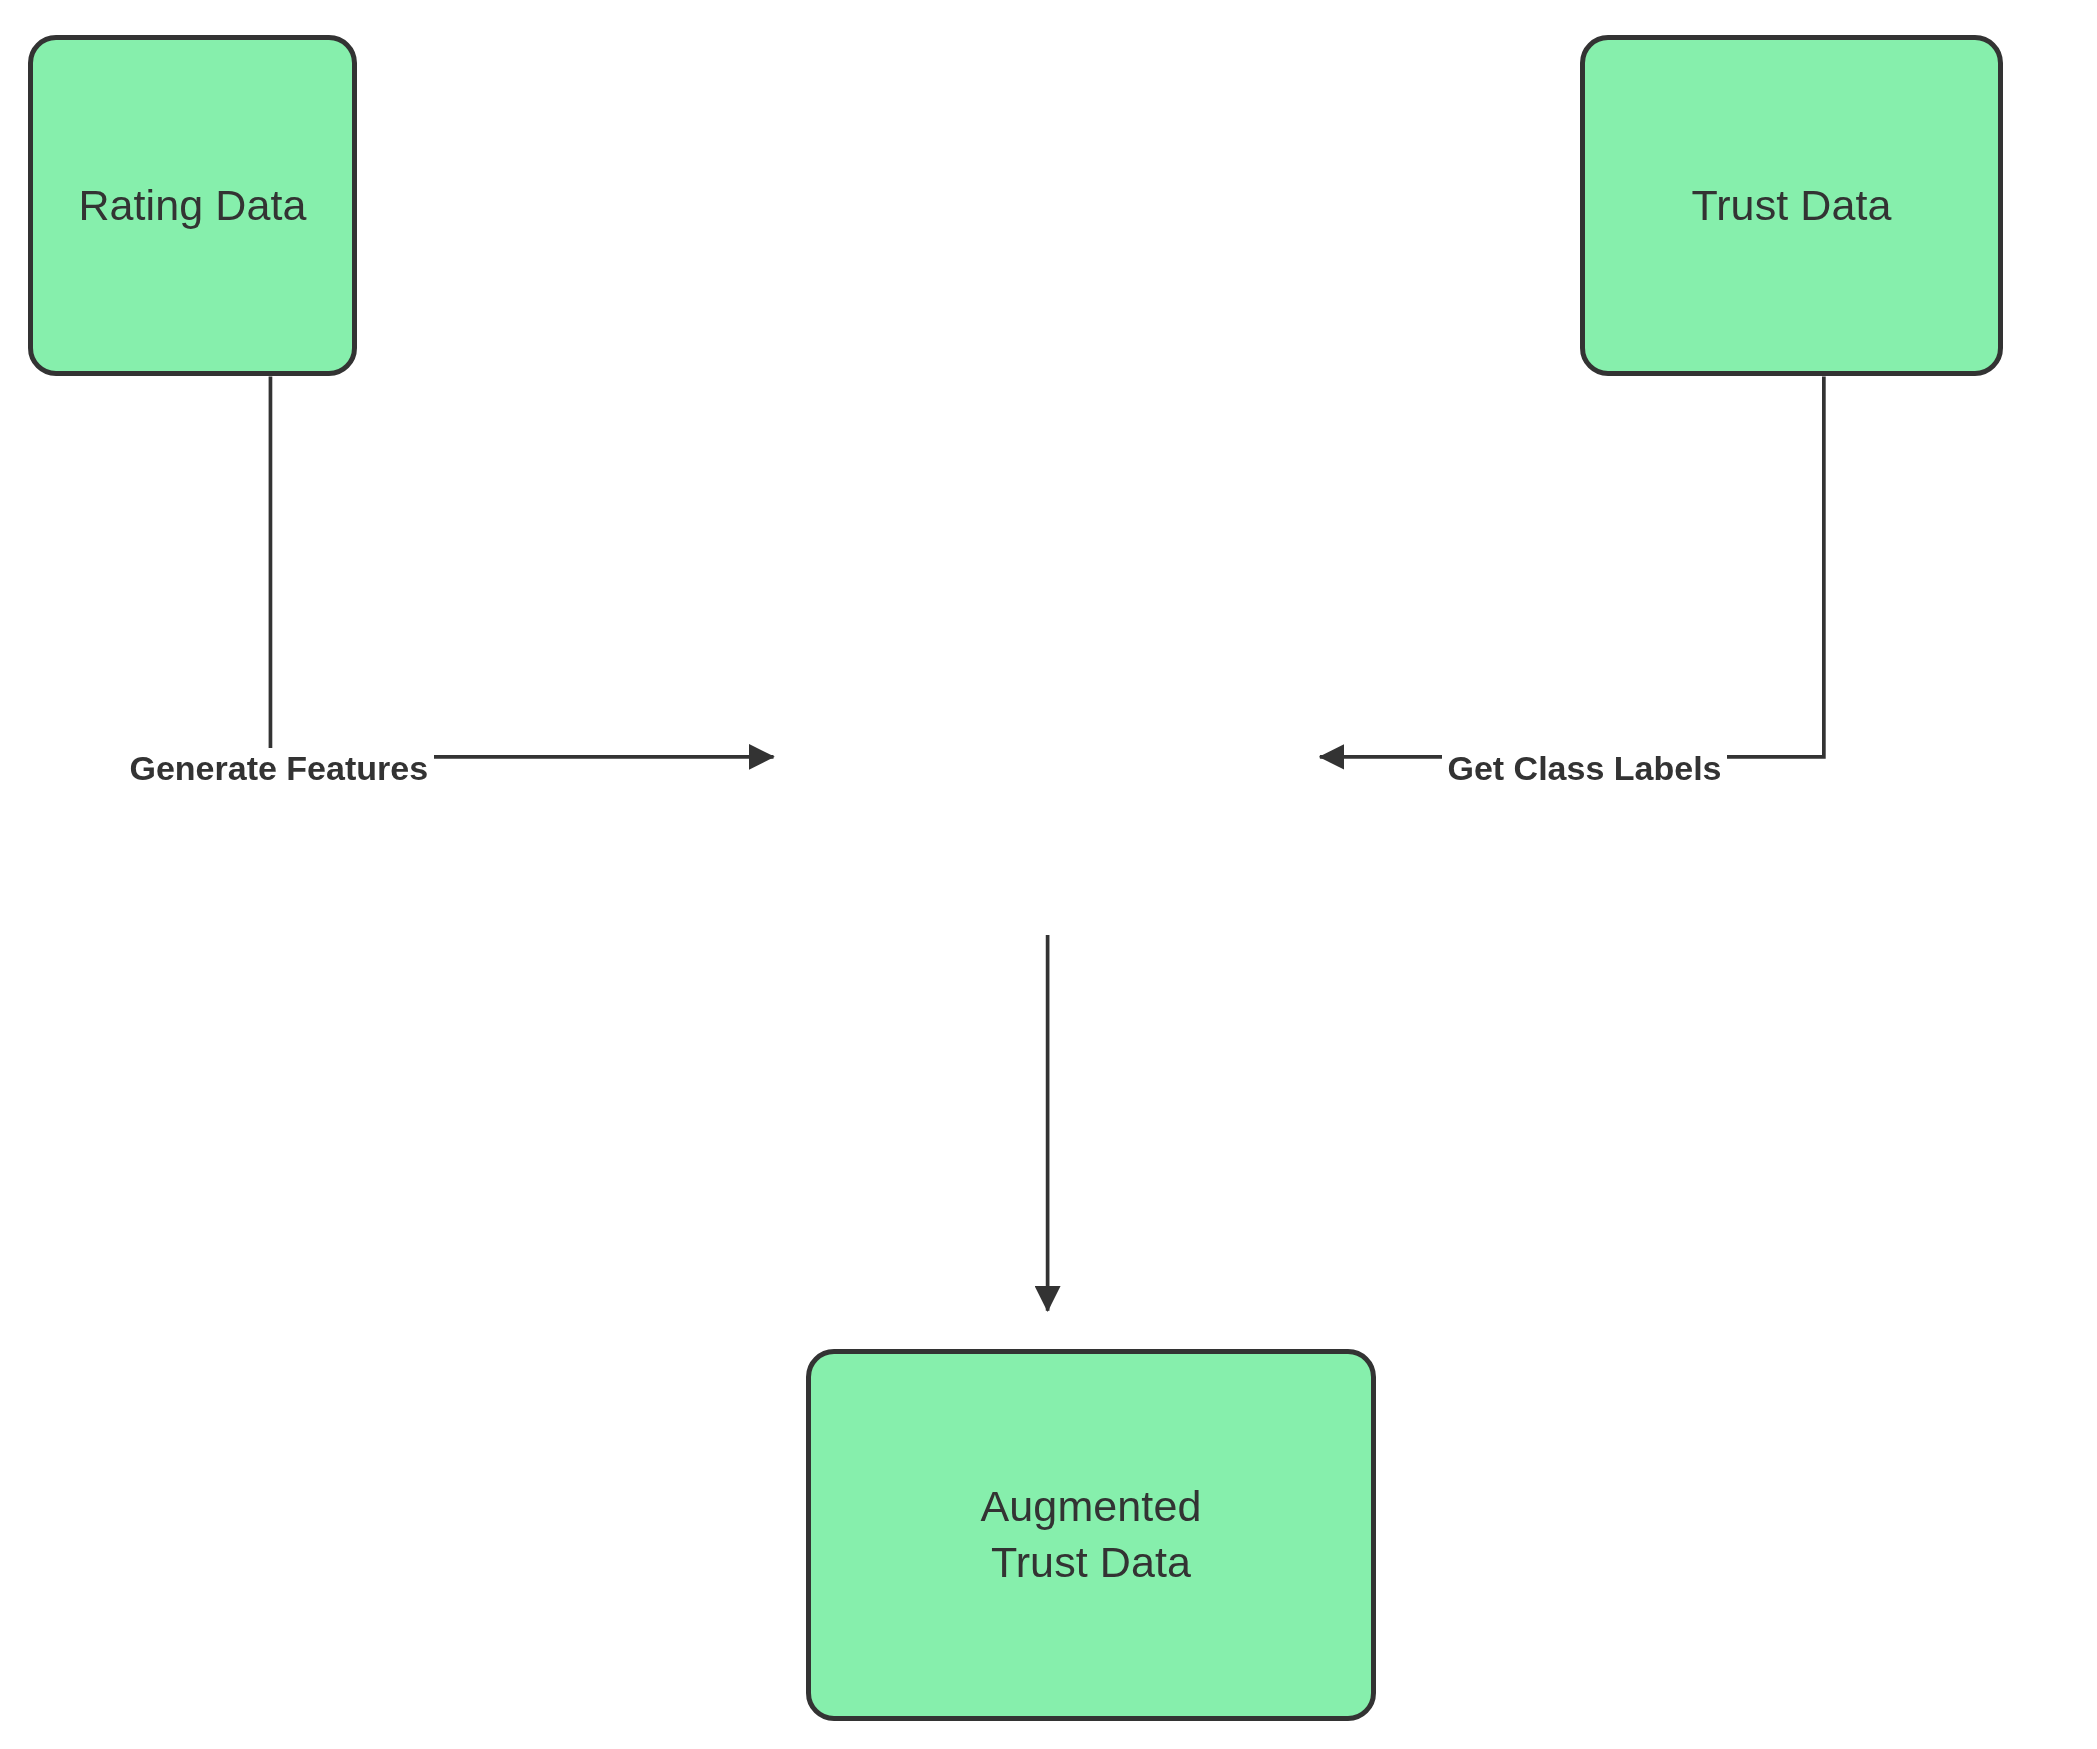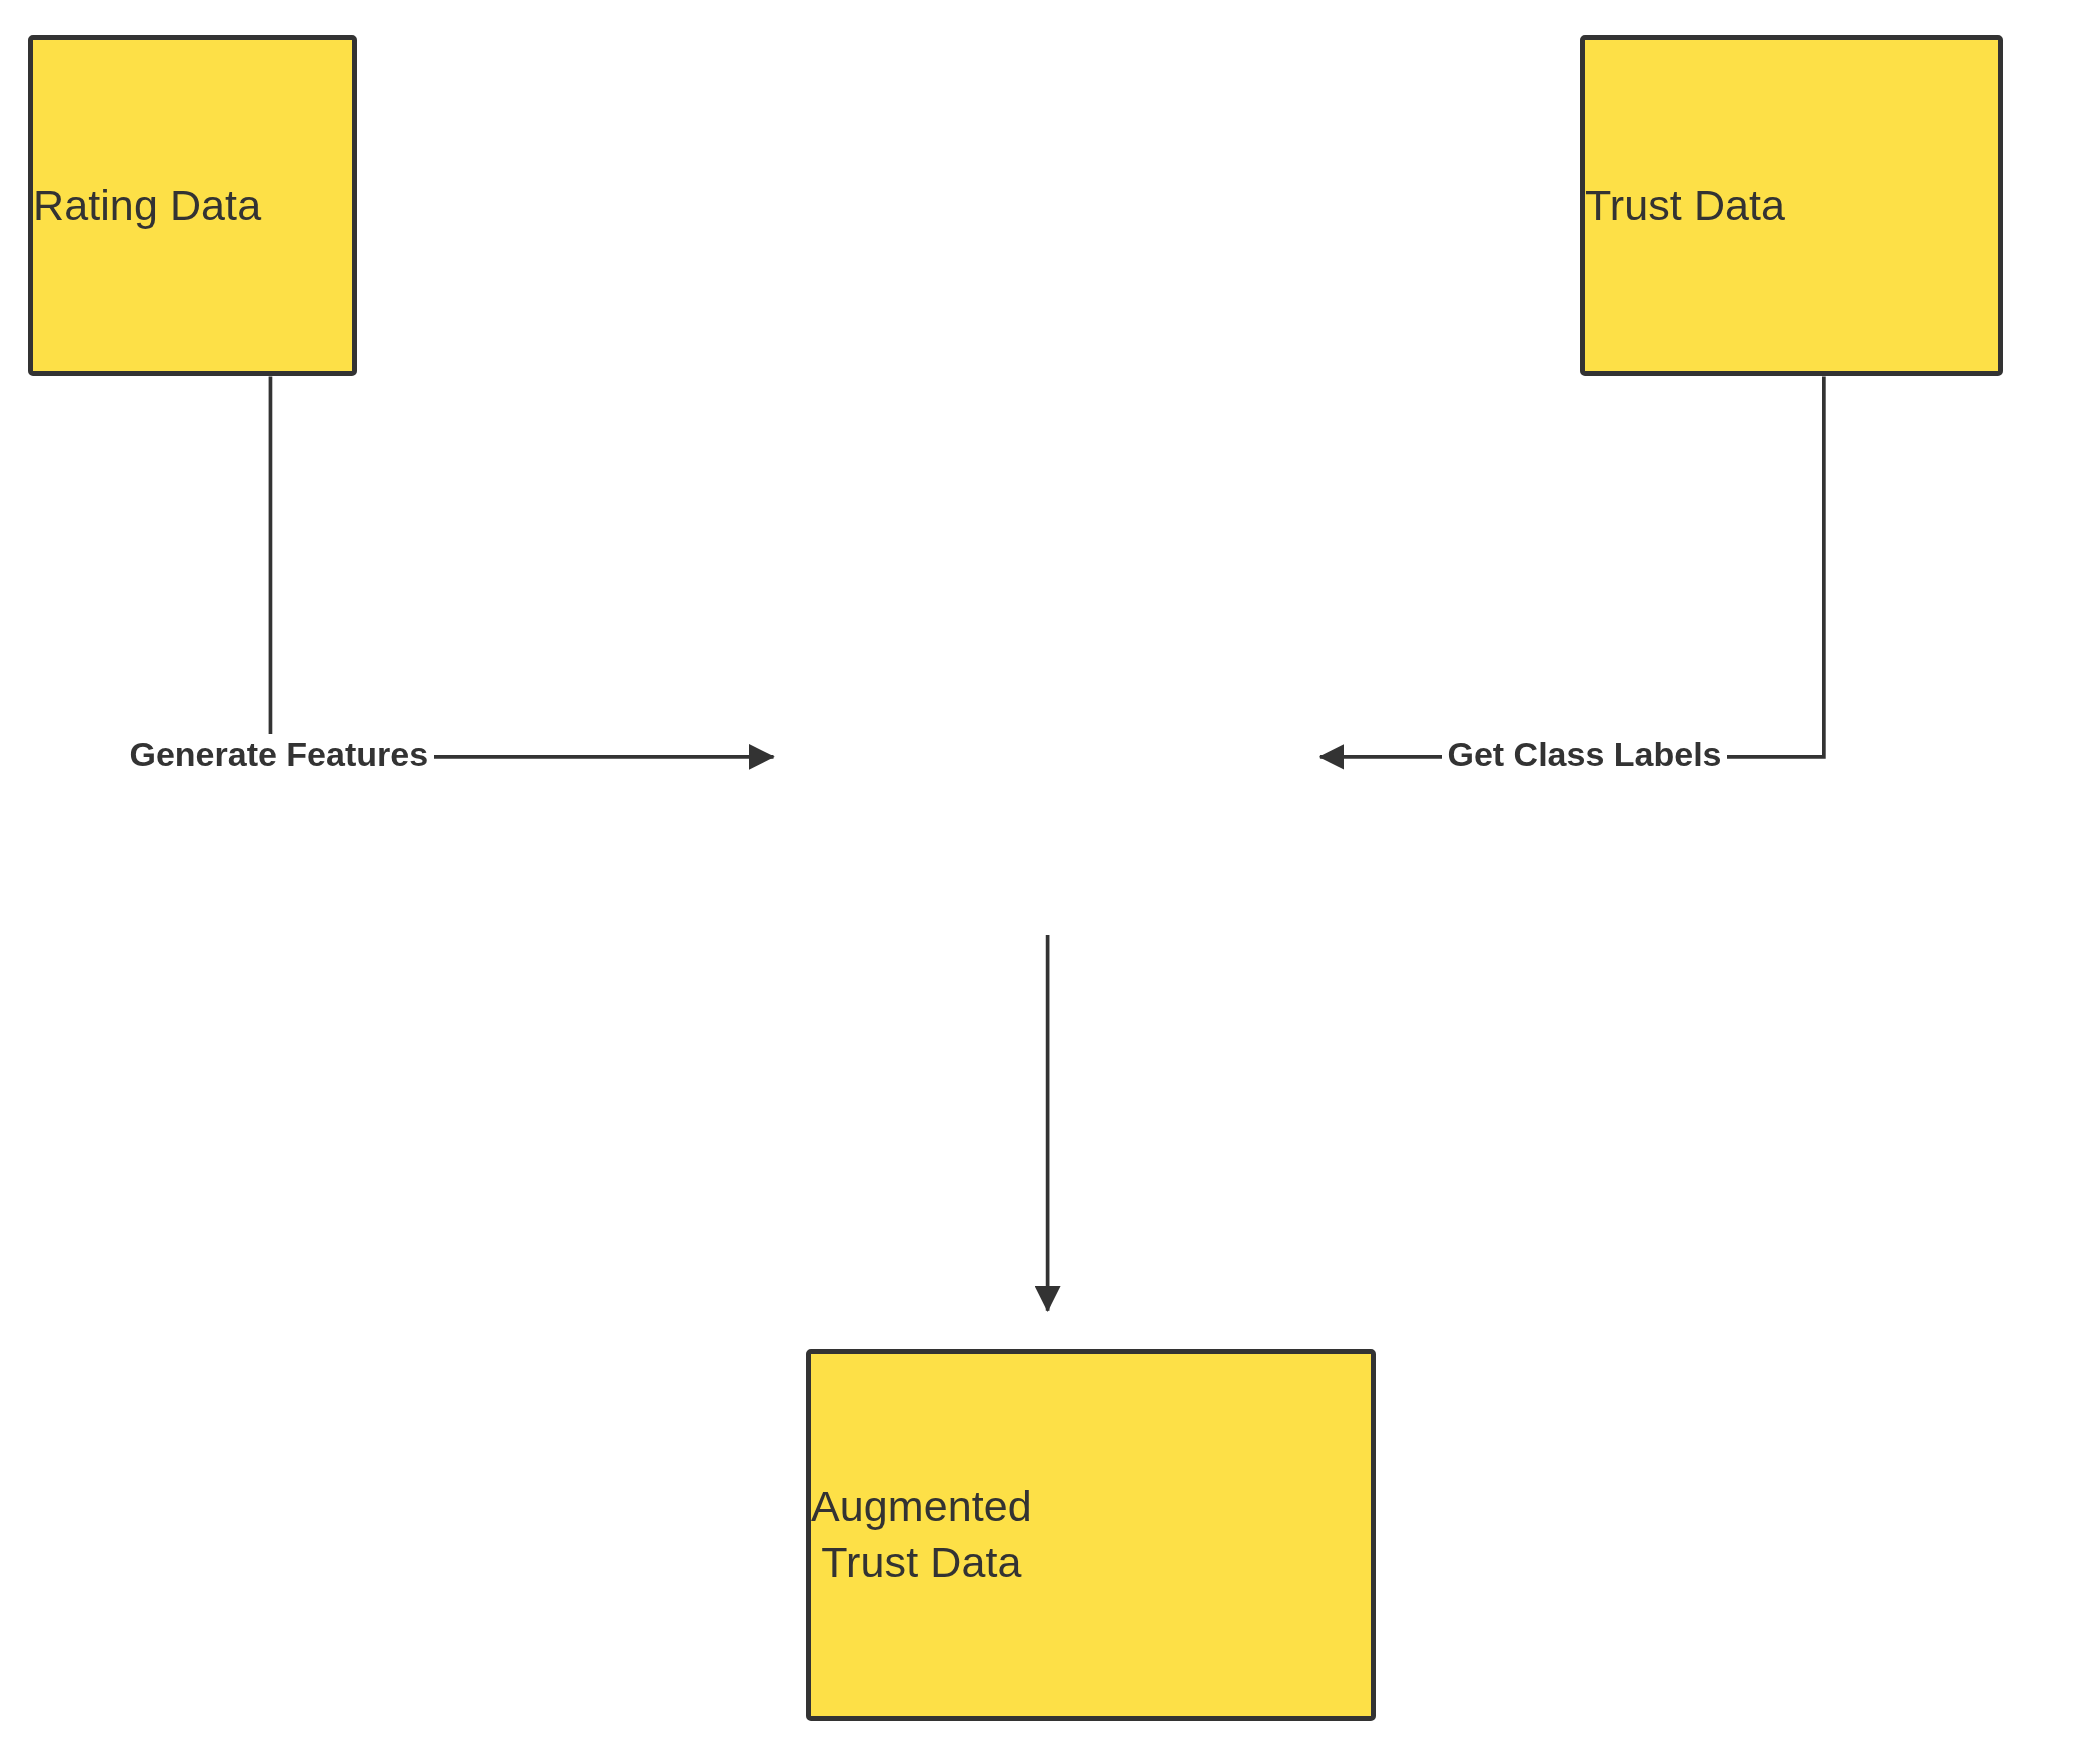--- a/index.html
+++ b/index.html
@@ -24,26 +24,26 @@
     position: absolute;
     top: 0;
     left: 0;
     width: 2098px;
     height: 1750px;
     pointer-events: none;
   }
   .node {
     position: absolute;
     box-sizing: border-box;
-    background: #fde047;
+    background: #86efac;
     border: 5.5px solid #333333;
-    border-radius: 5px;
+    border-radius: 28px;
     display: flex;
     align-items: center;
-    justify-content: flex-start;
+    justify-content: center;
     text-align: center;
   }
   .node-label {
     font-family: "Liberation Sans", sans-serif;
     font-size: 43px;
     font-weight: 400;
     line-height: 1.3;
     color: #333333;
     white-space: pre-line;
     letter-spacing: 0.1px;
@@ -75,20 +75,21 @@
   .edge-label {
     position: absolute;
     font-family: "Liberation Sans", sans-serif;
     font-size: 34px;
     font-weight: 700;
     color: #333333;
     background: #ffffff;
     white-space: nowrap;
     padding: 1.8px 5.5px;
     line-height: 1.1;
+    margin-top: 14px;
   }
   #edge-label-generate-features {
     left: 124px;
     top: 734px;
   }
   #edge-label-get-class-labels {
     left: 1442px;
     top: 734px;
   }
   #edge-label-predict-missing-trust-values {

